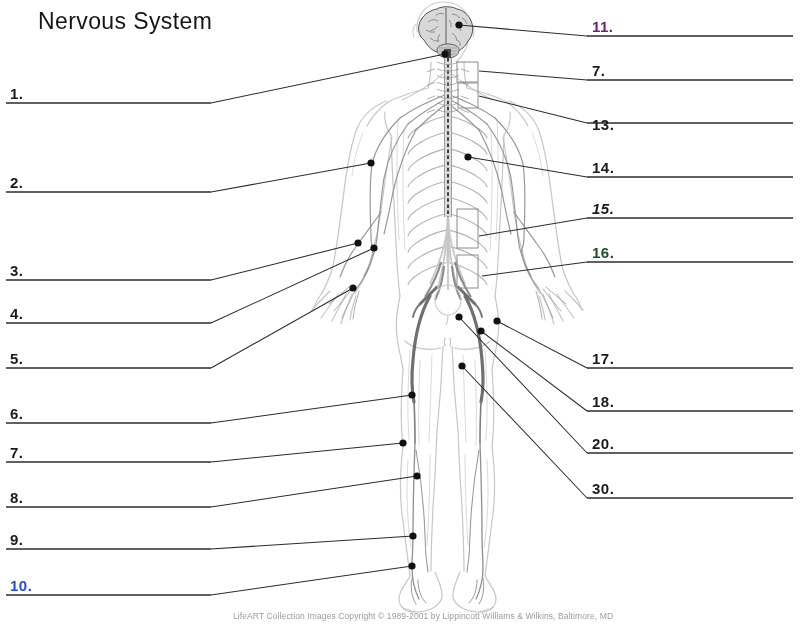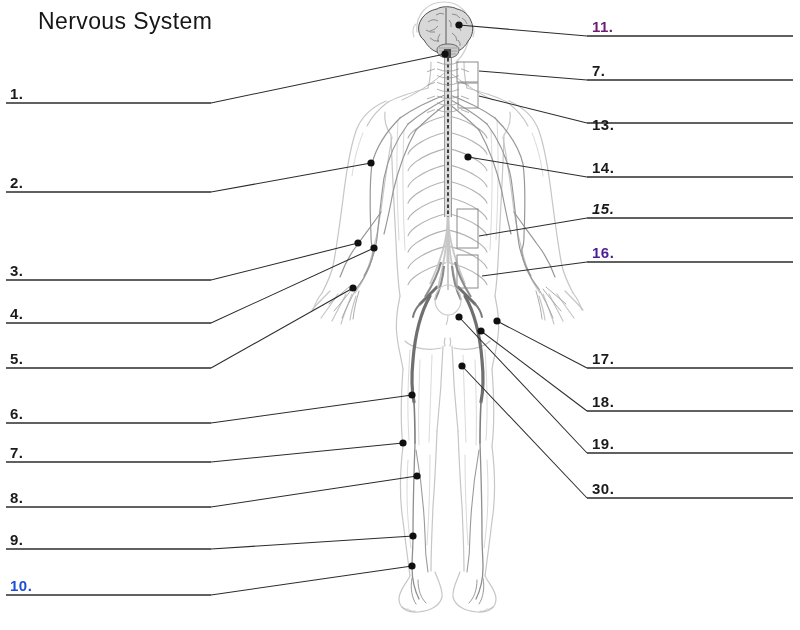--- a/index.html
+++ b/index.html
@@ -278,20 +278,21 @@
     <div class="num-label" style="top: 404px; left: 10px; color: rgb(26, 26, 26);">6.</div>
     <div class="num-label" style="top: 443px; left: 10px; color: rgb(26, 26, 26);">7.</div>
     <div class="num-label" style="top: 488px; left: 10px; color: rgb(26, 26, 26);">8.</div>
     <div class="num-label" style="top: 530px; left: 10px; color: rgb(26, 26, 26);">9.</div>
     <div class="num-label" style="top: 576px; left: 10px; color: #1d4ed8;">10.</div>
     <div class="num-label" style="top: 17px; left: 592px; color: #701a75;">11.</div>
     <div class="num-label" style="top: 61px; left: 592px; color: rgb(26, 26, 26);">7.</div>
     <div class="num-label" style="top: 104px; left: 592px; color: rgb(26, 26, 26); margin-top: 11px;">13.</div>
     <div class="num-label" style="top: 158px; left: 592px; color: rgb(26, 26, 26);">14.</div>
     <div class="num-label" style="top: 199px; left: 592px; color: rgb(26, 26, 26); font-style: italic;">15.</div>
-    <div class="num-label" style="top: 243px; left: 592px; color: #4c1d95;">16.</div>
+    <div class="num-label" style="top: 243px; left: 592px; color: #14532d;">16.</div>
     <div class="num-label" style="top: 349px; left: 592px; color: rgb(26, 26, 26);">17.</div>
     <div class="num-label" style="top: 392px; left: 592px; color: rgb(26, 26, 26);">18.</div>
-    <div class="num-label" style="top: 434px; left: 592px; color: rgb(26, 26, 26);">19.</div>
+    <div class="num-label" style="top: 434px; left: 592px; color: rgb(26, 26, 26);">20.</div>
     <div class="num-label" style="top: 479px; left: 592px; color: rgb(26, 26, 26);">30.</div>
   </div>
 
+  <div class="copyright">LifeART Collection Images Copyright © 1989-2001 by Lippincott Williams &amp; Wilkins, Baltimore, MD</div>
 </div>
 
 </body></html>

